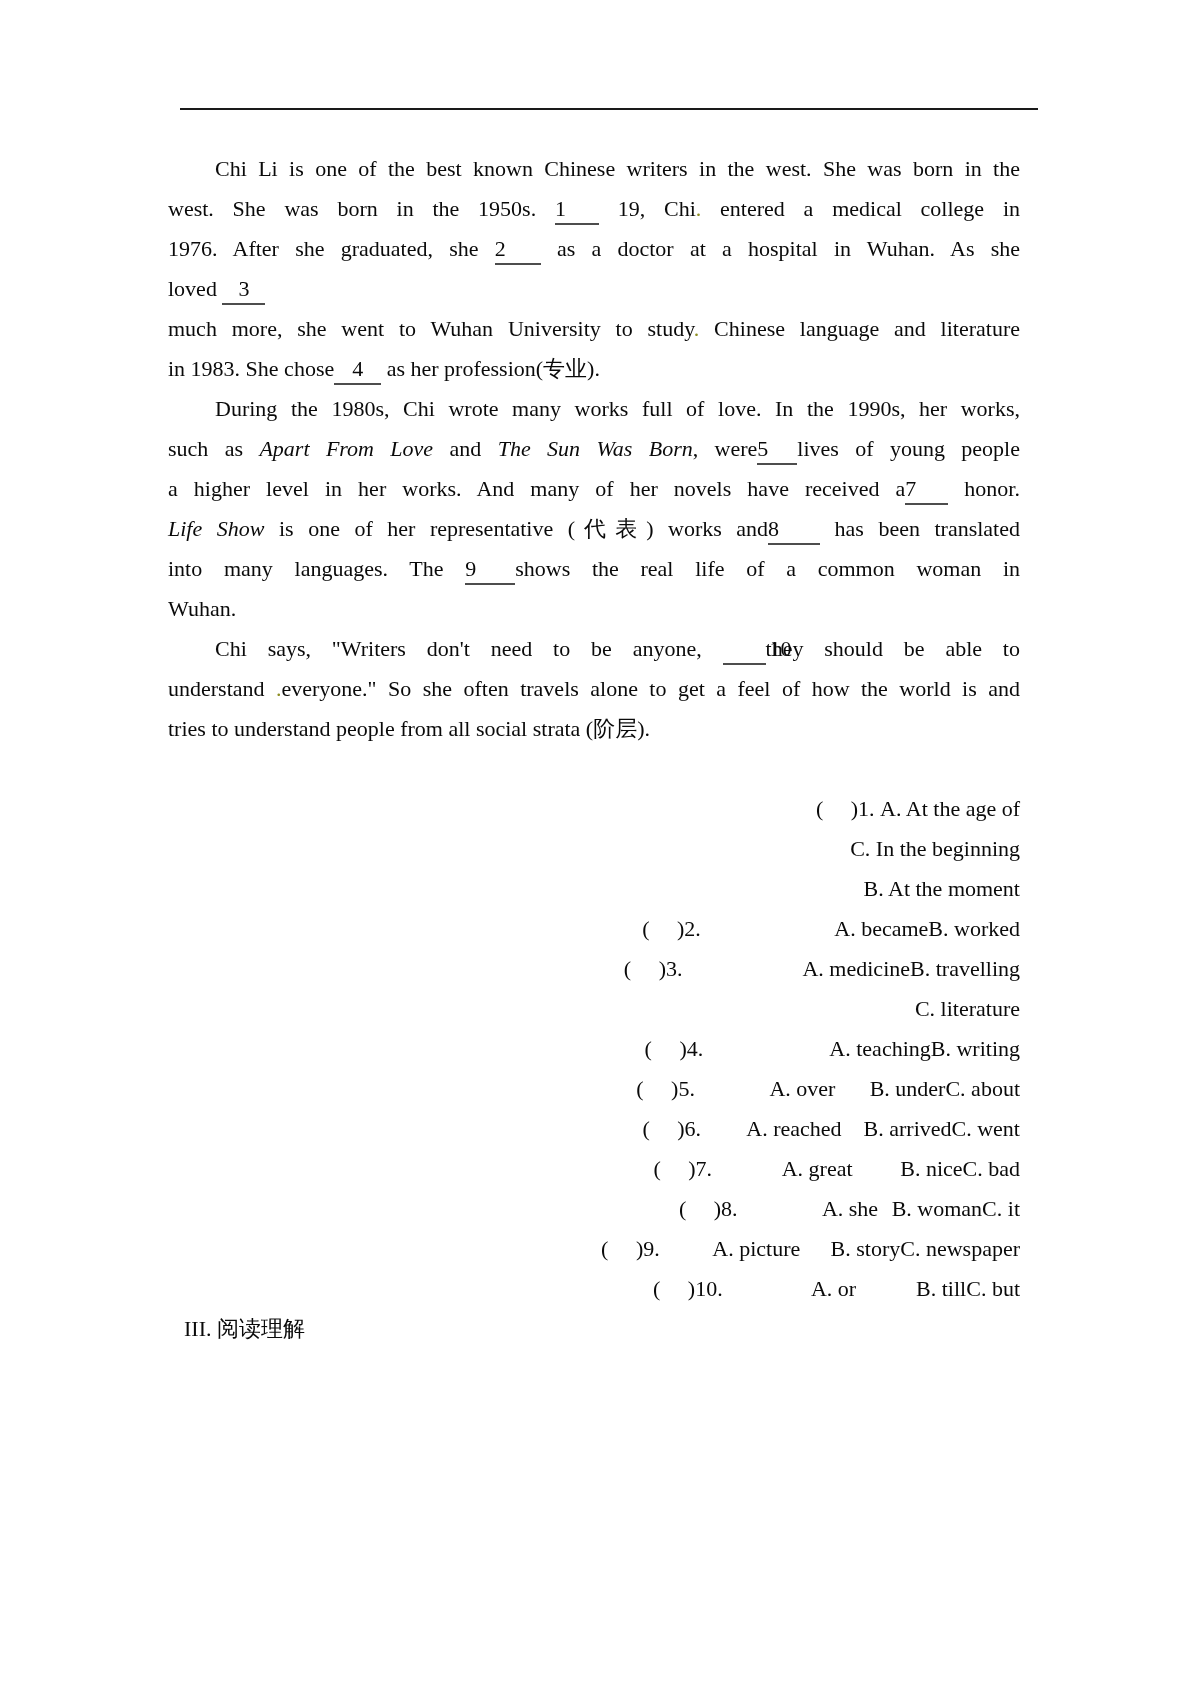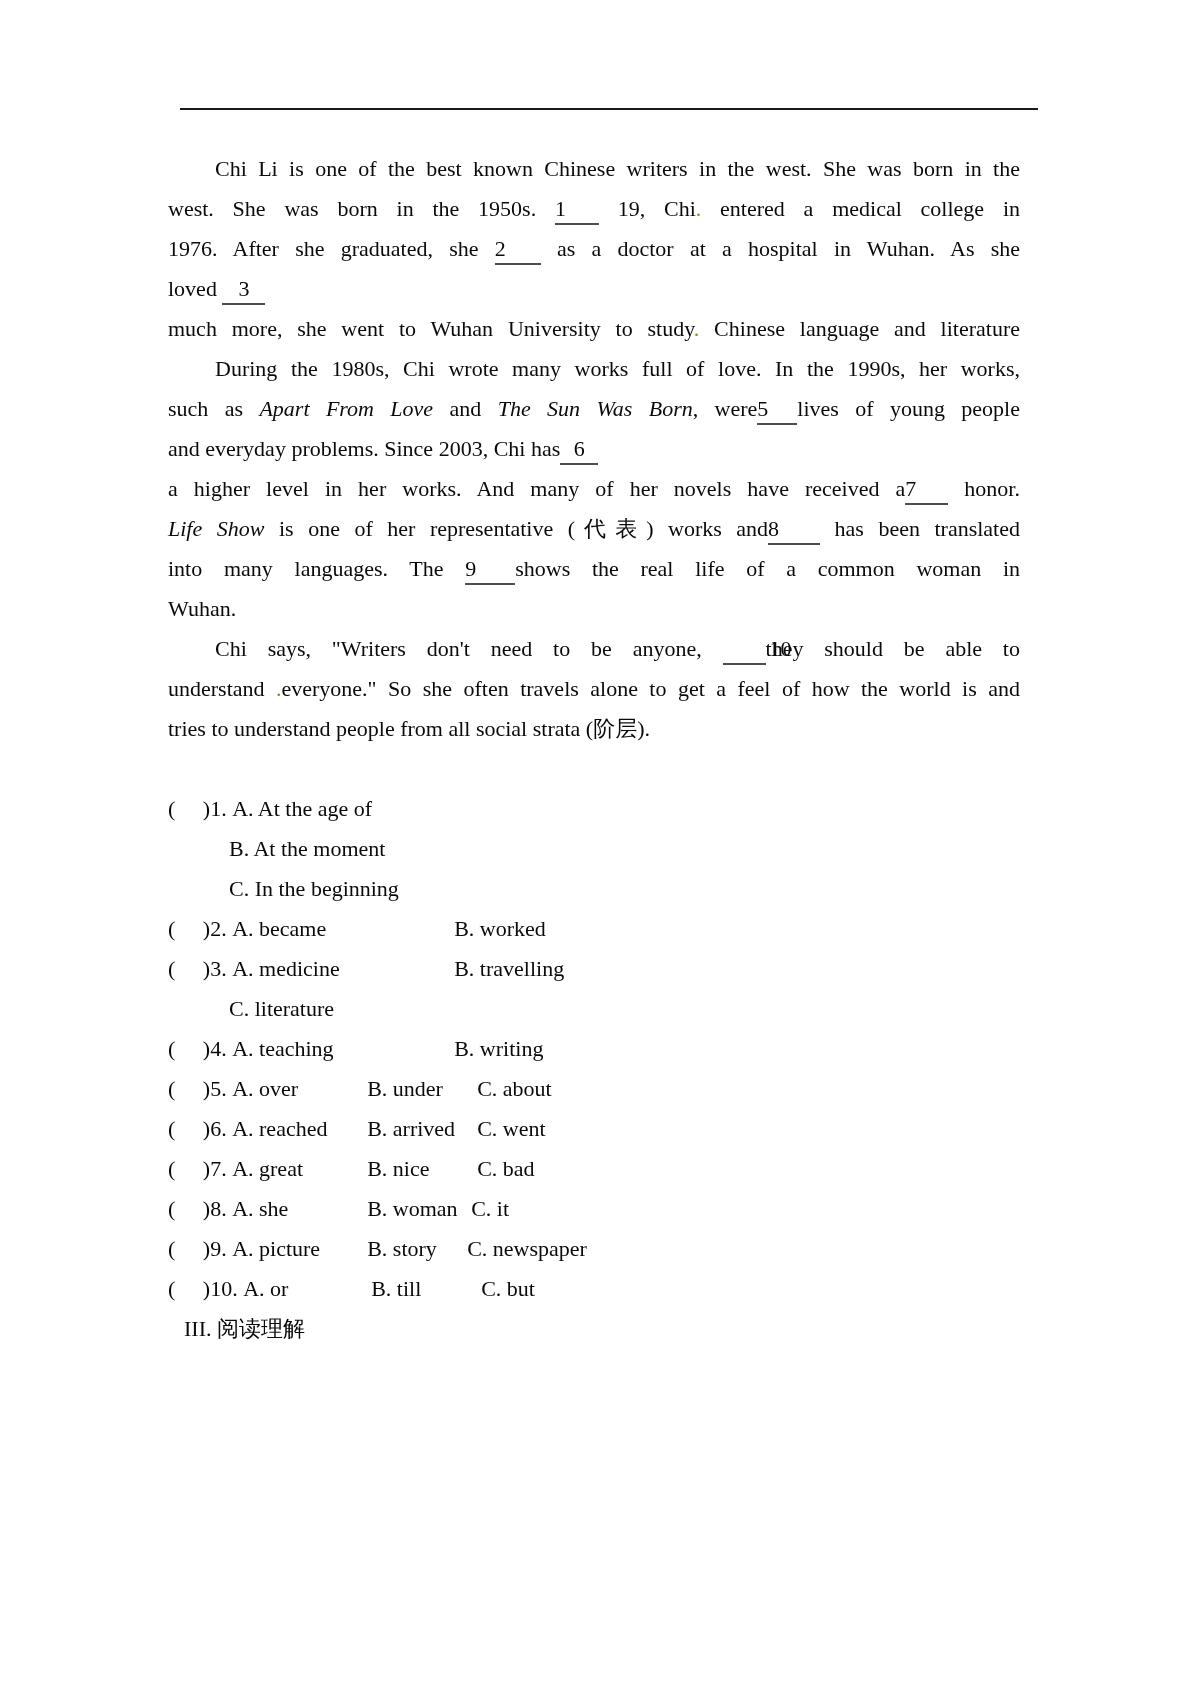--- a/index.html
+++ b/index.html
@@ -25,54 +25,54 @@
   .indent{text-indent:47px;}
   .italic{font-style:italic;}
   .dot{color:var(--dot-color,#8e8e22);}
   .blank{
     display:inline-block;
     text-align:center;
     height:28px;line-height:28px;
     border-bottom:2px solid var(--underline-color,#4d4d4d);
     vertical-align:baseline;
   }
-  .q-section{}
+  .q-section{margin-left:15px;text-align:right;}
   .q-line{white-space:pre;}
   .q-cont{padding-left:61px;}
   .cell{display:inline-block;}
   .heading-line{margin-left:16px;font-family:Liberation Serif, serif;}
 </style>
 </head>
 <body>
 
 <div class="page" style="--rule-color: #1a1a1a; --underline-color: #4d4d4d; --dot-color: #8e8e22; background: rgb(255, 255, 255); color: rgb(10, 10, 10);">
   <div class="top-rule"></div>
   <div class="content">
     <div id="passage">
         <div class="line p-line justify indent"><span>Chi Li is one of the best known Chinese writers in the west. She was born in the</span></div>
         <div class="line p-line justify"><span>west. She was born in the 1950s. </span><span class="blank" style="width: 44px;">1</span><span> 19, Chi</span><span class="dot">.</span><span> entered a medical college in</span></div>
         <div class="line p-line justify"><span>1976. After she graduated, she </span><span class="blank" style="width: 46px;">2</span><span> as a doctor at a hospital in Wuhan. As she</span></div>
         <div class="line p-line"><span>loved </span><span class="blank" style="width: 43px;">3</span></div>
         <div class="line p-line justify"><span>much more, she went to Wuhan University to study</span><span class="dot">.</span><span> Chinese language and literature</span></div>
+        <div class="line p-line"><span>in 1983. She chose</span><span class="blank" style="width: 47px;">4</span><span> as her profession(专业).</span></div>
         <div class="line p-line justify indent"><span>During the 1980s, Chi wrote many works full of love. In the 1990s, her works,</span></div>
         <div class="line p-line justify"><span>such as </span><span class="italic">Apart From Love</span><span> and </span><span class="italic">The Sun Was Born</span><span>, were</span><span class="blank" style="width: 40px;">5</span><span>lives of young people</span></div>
-        <div class="line p-line"><span>and everyday problems. Since 2003, Chi has</span><span class="blank" style="width: 38px;">6</span></div>
         <div class="line p-line justify"><span>a higher level in her works. And many of her novels have received a</span><span class="blank" style="width: 43px;">7</span><span> honor.</span></div>
         <div class="line p-line justify"><span class="italic">Life Show</span><span> is one of her representative (代表) works and</span><span class="blank" style="width: 52px;">8</span><span> has been translated</span></div>
         <div class="line p-line justify"><span>into many languages. The </span><span class="blank" style="width: 50px;">9</span><span>shows the real life of a common woman in</span></div>
         <div class="line p-line"><span>Wuhan.</span></div>
         <div class="line p-line justify indent"><span>Chi says, "Writers don't need to be anyone, </span><span class="blank" style="width: 43px;">10</span><span>they should be able to</span></div>
         <div class="line p-line justify"><span>understand </span><span class="dot">.</span><span>everyone." So she often travels alone to get a feel of how the world is and</span></div>
         <div class="line p-line"><span>tries to understand people from all social strata (阶层).</span></div>
       </div>
     <div class="line"></div>
     <div id="questions" class="q-section">
         <div class="line q-line"><span class="q-prefix">(     )1. </span><span class="cell">A. At the age of</span></div>
+        <div class="line q-line q-cont"><span class="cell">C. In the beginning</span></div>
         <div class="line q-line q-cont"><span class="cell">B. At the moment</span></div>
-        <div class="line q-line q-cont"><span class="cell">C. In the beginning</span></div>
         <div class="line q-line"><span class="q-prefix">(     )2. </span><span class="cell" style="min-width: 222px;">A. became</span><span class="cell">B. worked</span></div>
         <div class="line q-line"><span class="q-prefix">(     )3. </span><span class="cell" style="min-width: 222px;">A. medicine</span><span class="cell">B. travelling</span></div>
         <div class="line q-line q-cont"><span class="cell">C. literature</span></div>
         <div class="line q-line"><span class="q-prefix">(     )4. </span><span class="cell" style="min-width: 222px;">A. teaching</span><span class="cell">B. writing</span></div>
         <div class="line q-line"><span class="q-prefix">(     )5. </span><span class="cell" style="min-width: 135px;">A. over</span><span class="cell" style="min-width: 110px;">B. under</span><span class="cell">C. about</span></div>
         <div class="line q-line"><span class="q-prefix">(     )6. </span><span class="cell" style="min-width: 135px;">A. reached</span><span class="cell" style="min-width: 110px;">B. arrived</span><span class="cell">C. went</span></div>
         <div class="line q-line"><span class="q-prefix">(     )7. </span><span class="cell" style="min-width: 135px;">A. great</span><span class="cell" style="min-width: 110px;">B. nice</span><span class="cell">C. bad</span></div>
         <div class="line q-line"><span class="q-prefix">(     )8. </span><span class="cell" style="min-width: 135px;">A. she</span><span class="cell" style="min-width: 104px;">B. woman</span><span class="cell">C. it</span></div>
         <div class="line q-line"><span class="q-prefix">(     )9. </span><span class="cell" style="min-width: 135px; font-family: Liberation Serif, serif;">A. picture</span><span class="cell" style="min-width: 100px;">B. story</span><span class="cell">C. newspaper</span></div>
         <div class="line q-line"><span class="q-prefix">(     )10. </span><span class="cell" style="min-width: 128px;">A. or</span><span class="cell" style="min-width: 110px;">B. till</span><span class="cell">C. but</span></div>

